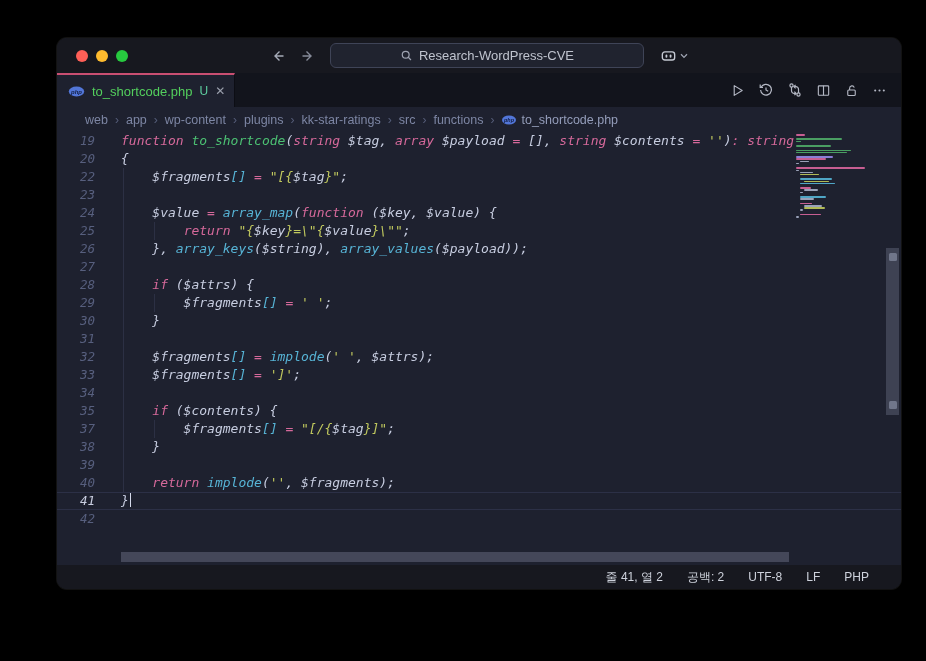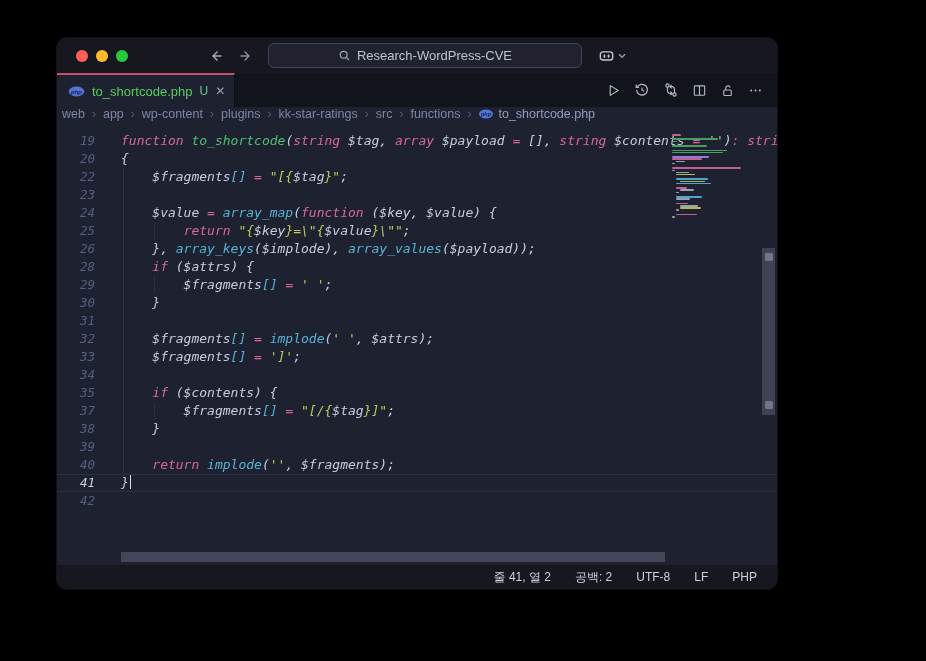--- a/index.html
+++ b/index.html
@@ -1,18 +1,18 @@
 <!DOCTYPE html>
 <html style="--chrome-bg: #17181f; --tabbar-bg: #12141c; --editor-bg: #1e212f; --tab-accent: #c94f72; --untracked: #53cf5d; --dirty: #5ecfa0; --kw: #d6699b; --fn: #4cc173; --builtin: #57b4d6; --str: #c1c95e; --text: #c7cde0; --traffic-red: #fe5f57; --traffic-yellow: #febb2e; --traffic-green: #27c93f;"><head>
 <meta charset="utf-8">
 <style>
   html,body{margin:0;padding:0;}
   body{width:926px;height:661px;background:#000;overflow:hidden;
        font-family:"Liberation Sans",sans-serif;}
-  .window{position:absolute;left:57px;top:38px;width:720px;height:551px;
+  .window{position:absolute;left:57px;top:38px;width:844px;height:551px;
           background:var(--editor-bg);border-radius:10px;overflow:hidden;
           display:flex;flex-direction:column;
           box-shadow:0 0 0 1px rgba(255,255,255,.07),0 20px 60px rgba(0,0,0,.8);}
   
   .titlebar{height:35px;background:var(--chrome-bg);position:relative;
             display:flex;align-items:center;flex:none;}
   .traffic{display:flex;gap:8px;margin-left:19px;z-index:2;}
   .tl{width:12px;height:12px;border-radius:50%;}
   .tb-center{position:absolute;left:0;right:0;display:flex;align-items:center;
              justify-content:center;gap:14px;}
@@ -26,22 +26,22 @@
   .tab{width:178px;background:var(--editor-bg);border-top:2px solid var(--tab-accent);
        border-right:1px solid #0c0d14;display:flex;align-items:center;
        padding:0 9px 0 11px;gap:7px;box-sizing:border-box;}
   .tab-filename{font-size:13px;color:var(--untracked);white-space:nowrap;}
   .tab-dirty{font-size:12px;color:var(--dirty);}
   .tab-close{margin-left:auto;color:#9ba0ad;font-size:12px;line-height:1;cursor:default;}
   .tab-actions{margin-left:auto;display:flex;align-items:center;gap:13px;
                padding-right:14px;color:#b4b8c4;}
   .tab-actions .icon-btn{display:flex;align-items:center;}
   
-  .breadcrumb{height:25px;background:var(--editor-bg);display:flex;align-items:flex-start;
-              padding-left:5px;font-size:12.5px;color:#7d86a4;flex:none;}
+  .breadcrumb{height:25px;background:var(--editor-bg);display:flex;align-items:center;
+              padding-left:28px;font-size:12.5px;color:#7d86a4;flex:none;}
   .crumb{display:flex;align-items:center;gap:4px;}
   .crumb-sep{color:#555d79;margin:0 7px;font-size:12px;}
   .crumb:last-child{color:#949dba;}
   
   .editor{flex:1;position:relative;background:var(--editor-bg);
           font-family:"DejaVu Sans Mono","Liberation Mono",monospace;font-size:13px;}
   .lines{position:absolute;inset:0;font-style:italic;}
   .line{height:18px;line-height:18px;display:flex;white-space:pre;}
   .num{width:38px;flex:none;text-align:right;color:#575f7e;font-size:12.5px;}
   .codecell{flex:1;position:relative;padding-left:26px;}
@@ -55,21 +55,21 @@
   
   .minimap{position:absolute;top:2px;right:17px;width:88px;}
   .mrow{height:1.5px;margin-bottom:0.72px;border-radius:1px;}
   .vscroll{position:absolute;top:0;right:0;bottom:0;width:17px;}
   .vthumb{position:absolute;left:2px;right:2px;top:116px;height:167px;background:#40445527;
           background:#3e4253;}
   .vmark{position:absolute;left:3px;width:8px;height:8px;background:#70768a;border-radius:1.5px;}
   .hthumb{position:absolute;left:64px;right:112px;bottom:3px;height:10px;background:#444759;}
   
   .statusbar{height:24px;background:var(--chrome-bg);flex:none;display:flex;
-             align-items:center;justify-content:flex-end;gap:24px;padding-right:20px;
+             align-items:center;justify-content:flex-end;gap:24px;padding-right:32px;
              font-size:12px;color:#ced2dc;}
   svg{display:block;}
 </style>
 </head>
 <body>
 
 <div class="window">
 
   <div class="titlebar">
     <div class="traffic">
@@ -212,21 +212,22 @@
     </div>
 
   <div class="editor">
     <div class="lines" id="lines">
         <div class="line"><span class="num">19</span><span class="codecell"><span class="tk-k">function </span><span class="tk-f">to_shortcode</span><span class="tk-p">(</span><span class="tk-k">string</span><span class="tk-p"> $tag, </span><span class="tk-k">array</span><span class="tk-p"> $payload </span><span class="tk-k">=</span><span class="tk-p"> [], </span><span class="tk-k">string</span><span class="tk-p"> $contents </span><span class="tk-k">=</span><span class="tk-p"> </span><span class="tk-s">''</span><span class="tk-p">)</span><span class="tk-k">: string</span></span></div>
         <div class="line"><span class="num">20</span><span class="codecell"><span class="tk-p">{</span></span></div>
         <div class="line"><span class="num">22</span><span class="codecell"><span class="guide" style="left: calc(0ch + 28px);"></span><span class="tk-p">    $fragments</span><span class="tk-c">[]</span><span class="tk-p"> </span><span class="tk-k">=</span><span class="tk-p"> </span><span class="tk-s">"[{</span><span class="tk-p">$tag</span><span class="tk-s">}"</span><span class="tk-p">;</span></span></div>
         <div class="line"><span class="num">23</span><span class="codecell"><span class="guide" style="left: calc(0ch + 28px);"></span></span></div>
         <div class="line"><span class="num">24</span><span class="codecell"><span class="guide" style="left: calc(0ch + 28px);"></span><span class="tk-p">    $value </span><span class="tk-k">=</span><span class="tk-p"> </span><span class="tk-c">array_map</span><span class="tk-p">(</span><span class="tk-k">function</span><span class="tk-p"> ($key, $value) {</span></span></div>
         <div class="line"><span class="num">25</span><span class="codecell"><span class="guide" style="left: calc(0ch + 28px);"></span><span class="guide" style="left: calc(4ch + 28px);"></span><span class="tk-p">        </span><span class="tk-k">return</span><span class="tk-p"> </span><span class="tk-s">"{</span><span class="tk-p">$key</span><span class="tk-s">}=\"{</span><span class="tk-p">$value</span><span class="tk-s">}\""</span><span class="tk-p">;</span></span></div>
-        <div class="line"><span class="num">26</span><span class="codecell"><span class="guide" style="left: calc(0ch + 28px);"></span><span class="tk-p">    }, </span><span class="tk-c">array_keys</span><span class="tk-p">($implode), </span><span class="tk-c">array_values</span><span class="tk-p">($payload));</span></span></div>
+        <div class="line"><span class="num">26</span><span class="codecell"><span class="guide" style="left: calc(0ch + 28px);"></span><span class="tk-p">    }, </span><span class="tk-c">array_keys</span><span class="tk-p">($string), </span><span class="tk-c">array_values</span><span class="tk-p">($payload));</span></span></div>
+        <div class="line"><span class="num">27</span><span class="codecell"><span class="guide" style="left: calc(0ch + 28px);"></span></span></div>
         <div class="line"><span class="num">28</span><span class="codecell"><span class="guide" style="left: calc(0ch + 28px);"></span><span class="tk-p">    </span><span class="tk-k">if</span><span class="tk-p"> ($attrs) {</span></span></div>
         <div class="line"><span class="num">29</span><span class="codecell"><span class="guide" style="left: calc(0ch + 28px);"></span><span class="guide" style="left: calc(4ch + 28px);"></span><span class="tk-p">        $fragments</span><span class="tk-c">[]</span><span class="tk-p"> </span><span class="tk-k">=</span><span class="tk-p"> </span><span class="tk-s">' '</span><span class="tk-p">;</span></span></div>
         <div class="line"><span class="num">30</span><span class="codecell"><span class="guide" style="left: calc(0ch + 28px);"></span><span class="tk-p">    }</span></span></div>
         <div class="line"><span class="num">31</span><span class="codecell"><span class="guide" style="left: calc(0ch + 28px);"></span></span></div>
         <div class="line"><span class="num">32</span><span class="codecell"><span class="guide" style="left: calc(0ch + 28px);"></span><span class="tk-p">    $fragments</span><span class="tk-c">[]</span><span class="tk-p"> </span><span class="tk-k">=</span><span class="tk-p"> </span><span class="tk-c">implode</span><span class="tk-p">(</span><span class="tk-s">' '</span><span class="tk-p">, $attrs);</span></span></div>
         <div class="line"><span class="num">33</span><span class="codecell"><span class="guide" style="left: calc(0ch + 28px);"></span><span class="tk-p">    $fragments</span><span class="tk-c">[]</span><span class="tk-p"> </span><span class="tk-k">=</span><span class="tk-p"> </span><span class="tk-s">']'</span><span class="tk-p">;</span></span></div>
         <div class="line"><span class="num">34</span><span class="codecell"><span class="guide" style="left: calc(0ch + 28px);"></span></span></div>
         <div class="line"><span class="num">35</span><span class="codecell"><span class="guide" style="left: calc(0ch + 28px);"></span><span class="tk-p">    </span><span class="tk-k">if</span><span class="tk-p"> ($contents) {</span></span></div>
         <div class="line"><span class="num">37</span><span class="codecell"><span class="guide" style="left: calc(0ch + 28px);"></span><span class="guide" style="left: calc(4ch + 28px);"></span><span class="tk-p">        $fragments</span><span class="tk-c">[]</span><span class="tk-p"> </span><span class="tk-k">=</span><span class="tk-p"> </span><span class="tk-s">"[/{</span><span class="tk-p">$tag</span><span class="tk-s">}]"</span><span class="tk-p">;</span></span></div>
         <div class="line"><span class="num">38</span><span class="codecell"><span class="guide" style="left: calc(0ch + 28px);"></span><span class="tk-p">    }</span></span></div>

